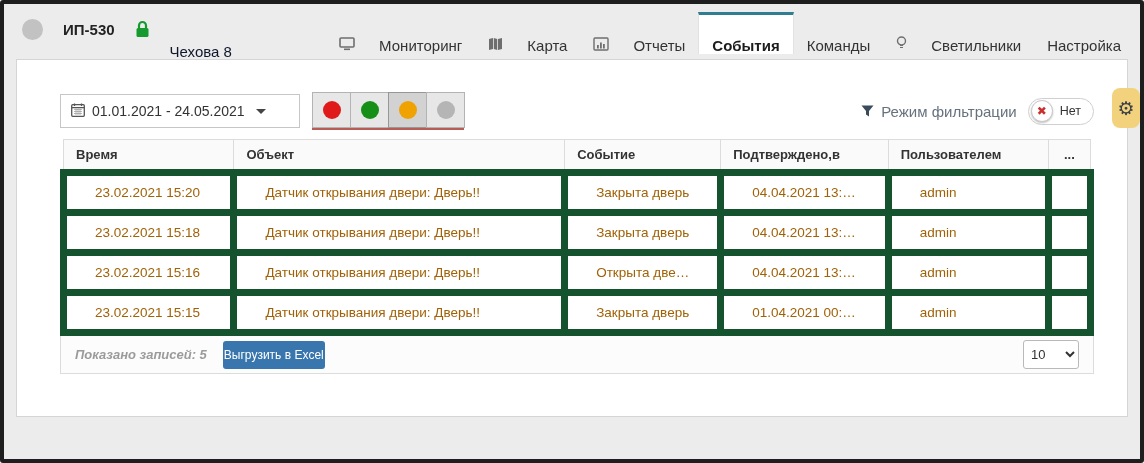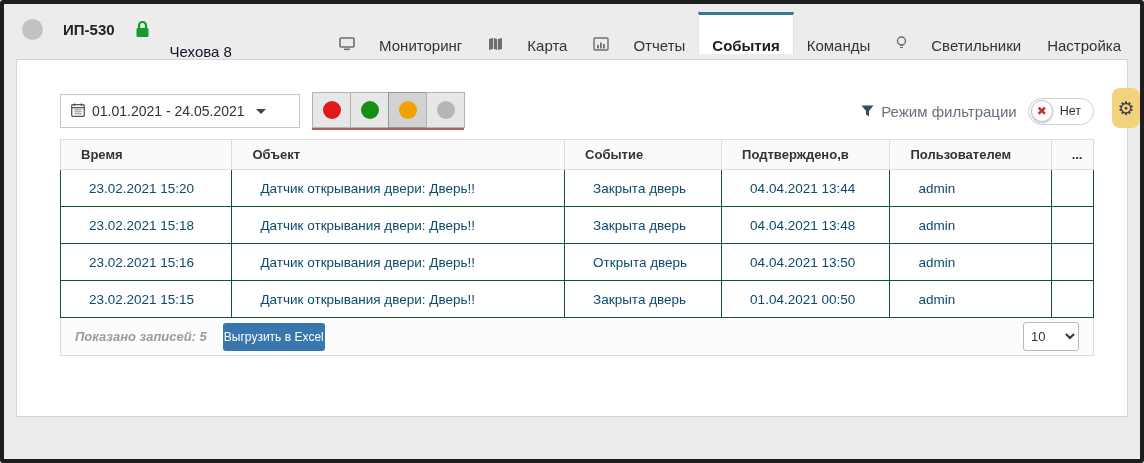--- a/index.html
+++ b/index.html
@@ -76,25 +76,25 @@
     position:absolute; right:-13px; top:28px; width:28px; height:40px;
     background:#f2d27c; border:none; border-radius:8px; cursor:pointer;
     display:flex; align-items:center; justify-content:center;
     font-size:19px; color:#3c4247; font-family:"DejaVu Sans", sans-serif;
   }
 
   
   table { width:100%; border-collapse:collapse; table-layout:fixed; }
   th {
     text-align:left; font-size:13px; font-weight:bold; color:#333;
-    background:#fafafa; border:1px solid #dcdcdc; padding:7px 20px; height:30px;
+    background:#fafafa; border:1px solid #dcdcdc; padding:7px 12px; height:30px;
   }
   td {
-    font-size:13.5px; color:#0c4a6e; background:#fff;
-    border:1px solid #14532d; padding:9px 28px; height:37px;
+    font-size:13.5px; color:#a16207; background:#fff;
+    border:7px solid #14532d; padding:9px 28px; height:37px;
     overflow:hidden; white-space:nowrap; text-overflow:ellipsis;
   }
   th.c-more, td.c-more { text-align:center; }
 
   .table-footer {
     display:flex; align-items:center; border:1px solid #dcdcdc; border-top:none;
     background:#fcfcfc; height:38px; padding:0 14px 0 14px;
   }
   .records-label { font-size:13px; font-style:italic; font-weight:bold; color:#9b9b9b; margin-right:16px; }
   .excel-btn {

